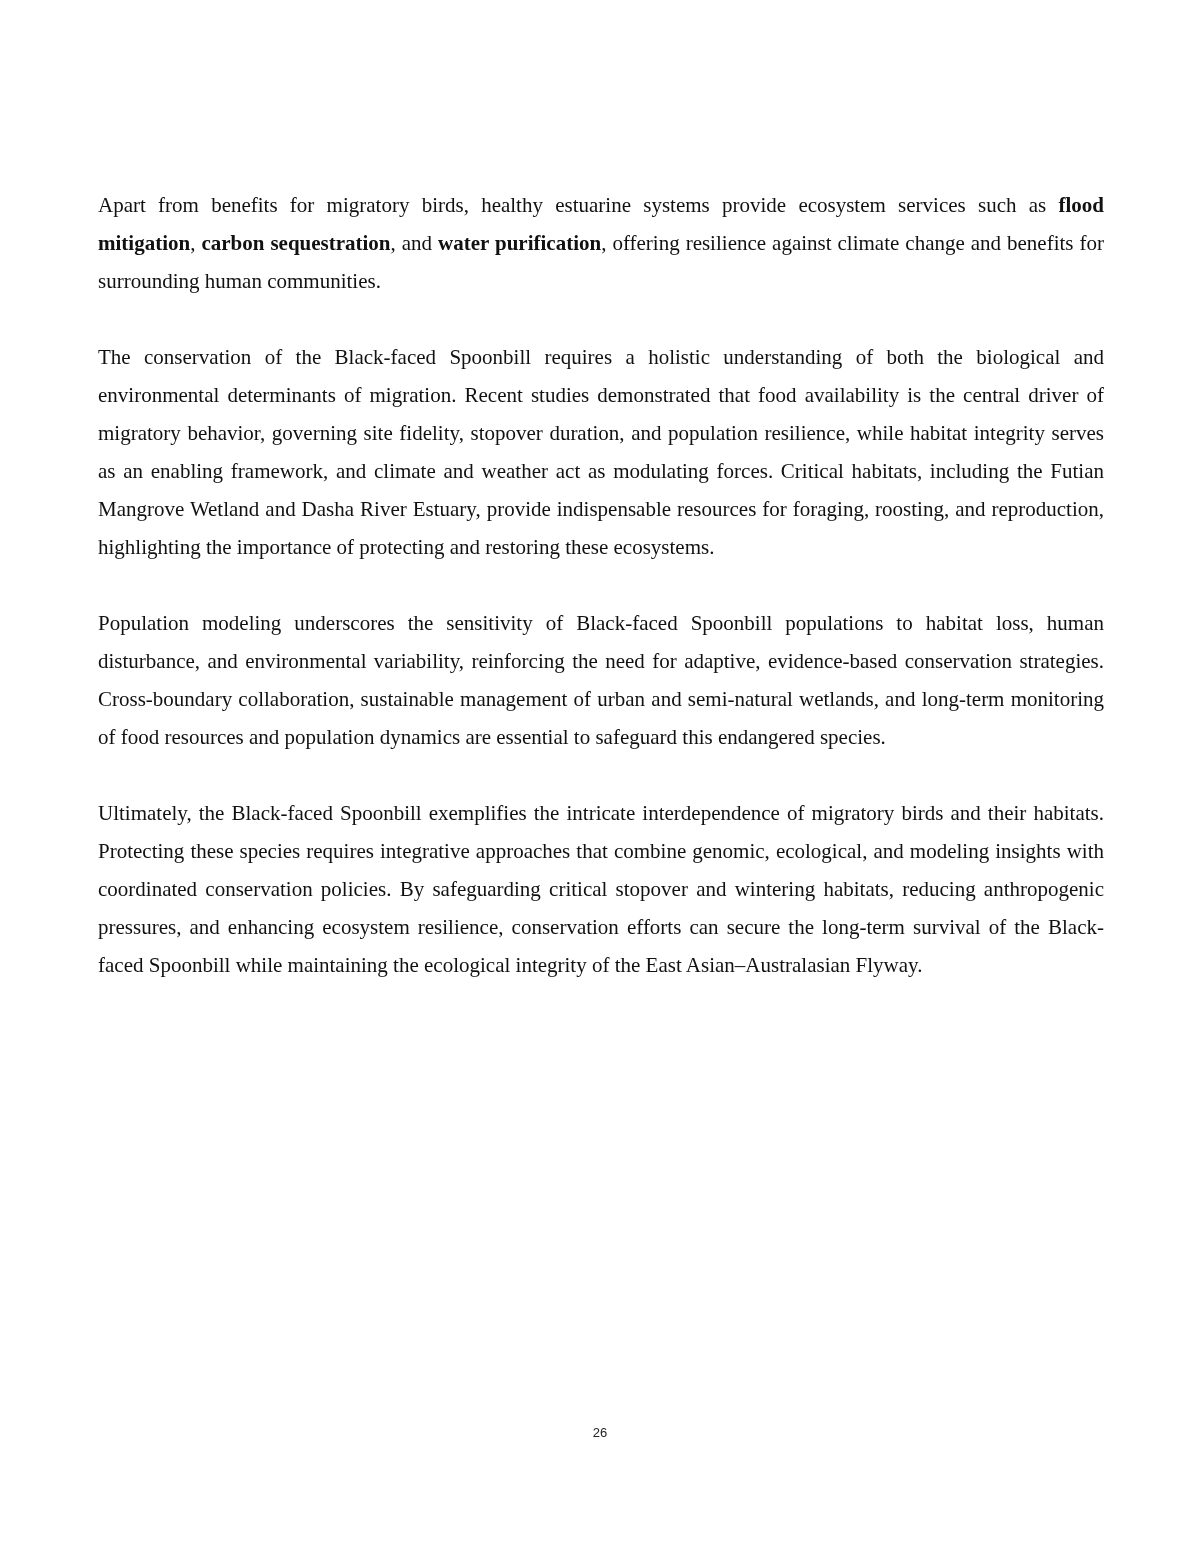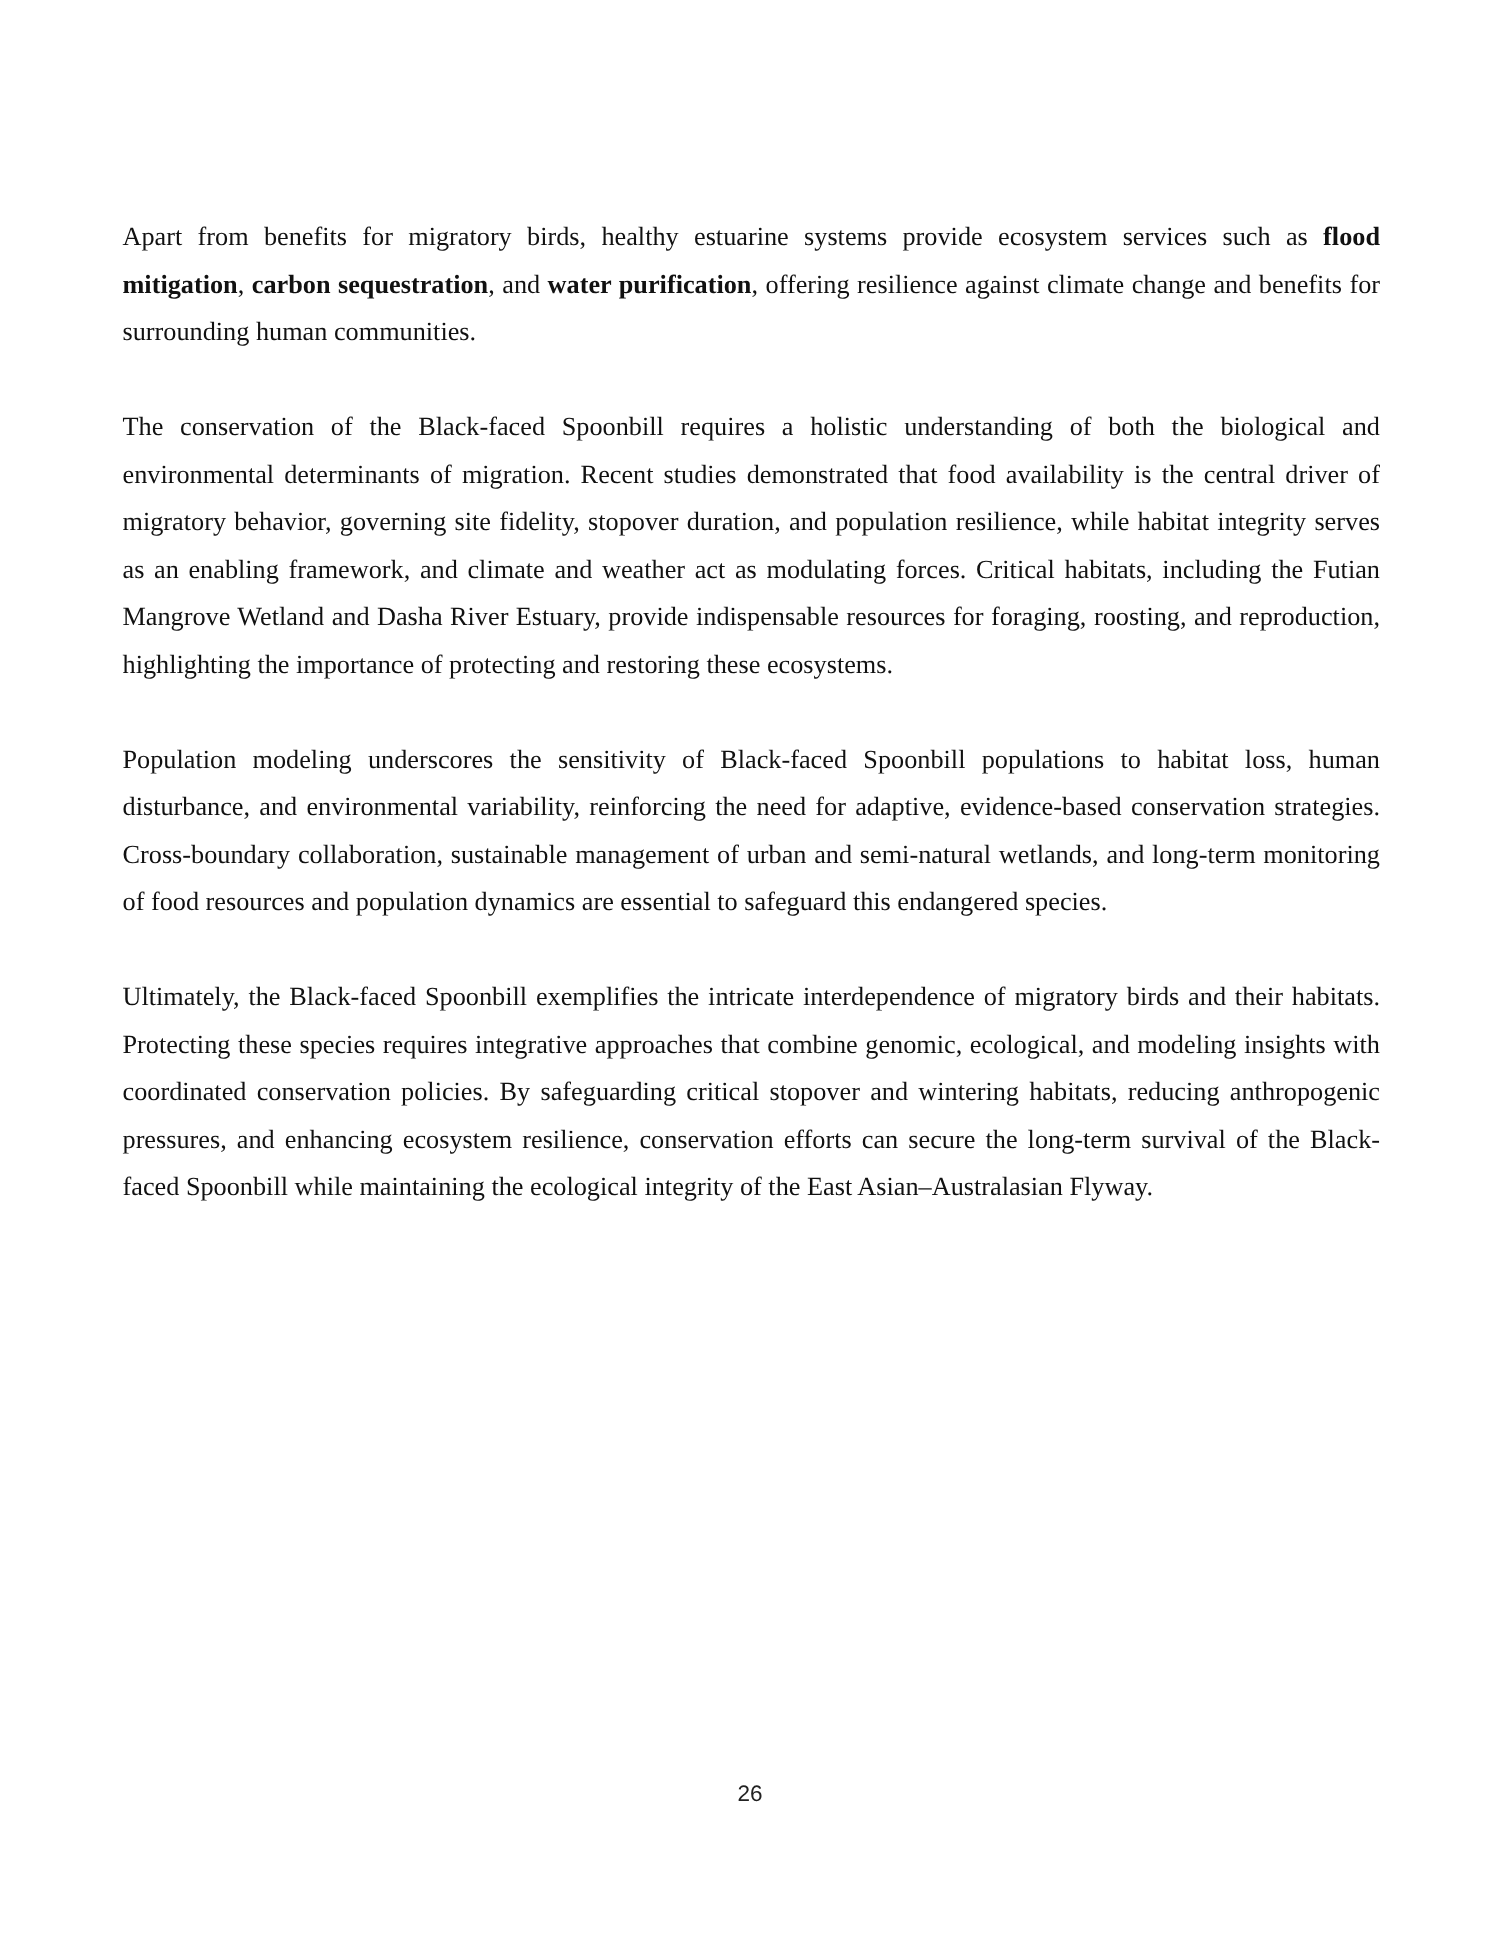--- a/index.html
+++ b/index.html
@@ -1,24 +1,24 @@
 <!DOCTYPE html>
 <html><head>
   <meta charset="utf-8">
   <style>
     html, body { margin: 0; padding: 0; background: #ffffff; }
     body { width: 1200px; height: 1564px; position: relative; overflow: hidden; }
-    .page { position: absolute; left: 98px; top: 170px; width: 1006px;
+    .page { position: absolute; left: 98px; top: 186px; width: 1006px;
       font-family: "Liberation Serif", "DejaVu Serif", serif; font-size: 21px;
       line-height: 38px; color: #111; }
     p { margin: 0 0 38px 0; text-align: justify; }
     h2 { margin: 0 0 38px 0; font-size: 21px; font-weight: bold; line-height: 38px; }
     b { font-weight: bold; }
     .pagenum { position: absolute; top: 1425px; left: 0; width: 1200px; text-align: center;
-      font-family: "Liberation Sans", "DejaVu Sans", sans-serif; font-size: 18px; color: #222; }
+      font-family: "Liberation Sans", "DejaVu Sans", sans-serif; font-size: 13px; color: #222; }
   </style>
 </head>
 <body>
 
 <div class="page">
   <p><span>Apart from benefits for migratory birds, healthy estuarine systems provide ecosystem services such as </span><b>flood mitigation</b><span>, </span><b>carbon sequestration</b><span>, and </span><b>water purification</b><span>, offering resilience against climate change and benefits for surrounding human communities.</span></p>
 
 
   <p>The conservation of the Black-faced Spoonbill requires a holistic understanding of both the biological and environmental determinants of migration. Recent studies demonstrated that food availability is the central driver of migratory behavior, governing site fidelity, stopover duration, and population resilience, while habitat integrity serves as an enabling framework, and climate and weather act as modulating forces. Critical habitats, including the Futian Mangrove Wetland and Dasha River Estuary, provide indispensable resources for foraging, roosting, and reproduction, highlighting the importance of protecting and restoring these ecosystems.</p>
   <p>Population modeling underscores the sensitivity of Black-faced Spoonbill populations to habitat loss, human disturbance, and environmental variability, reinforcing the need for adaptive, evidence-based conservation strategies. Cross-boundary collaboration, sustainable management of urban and semi-natural wetlands, and long-term monitoring of food resources and population dynamics are essential to safeguard this endangered species.</p>

